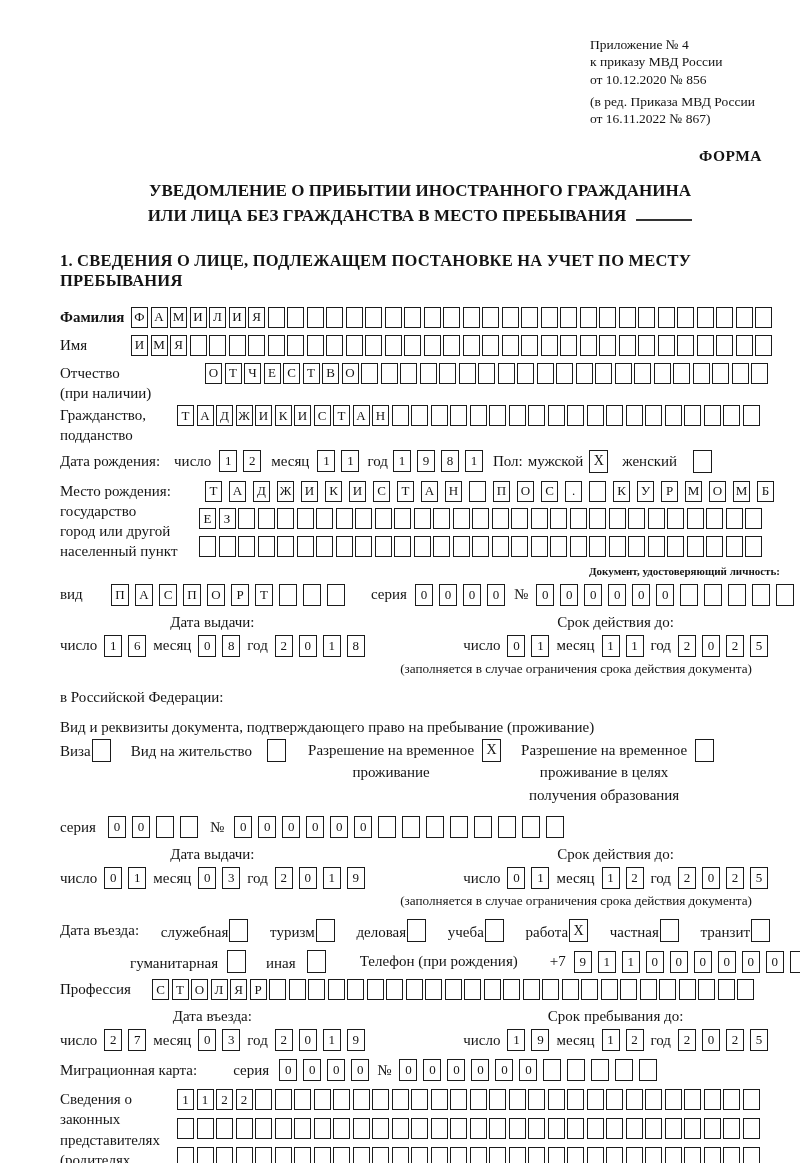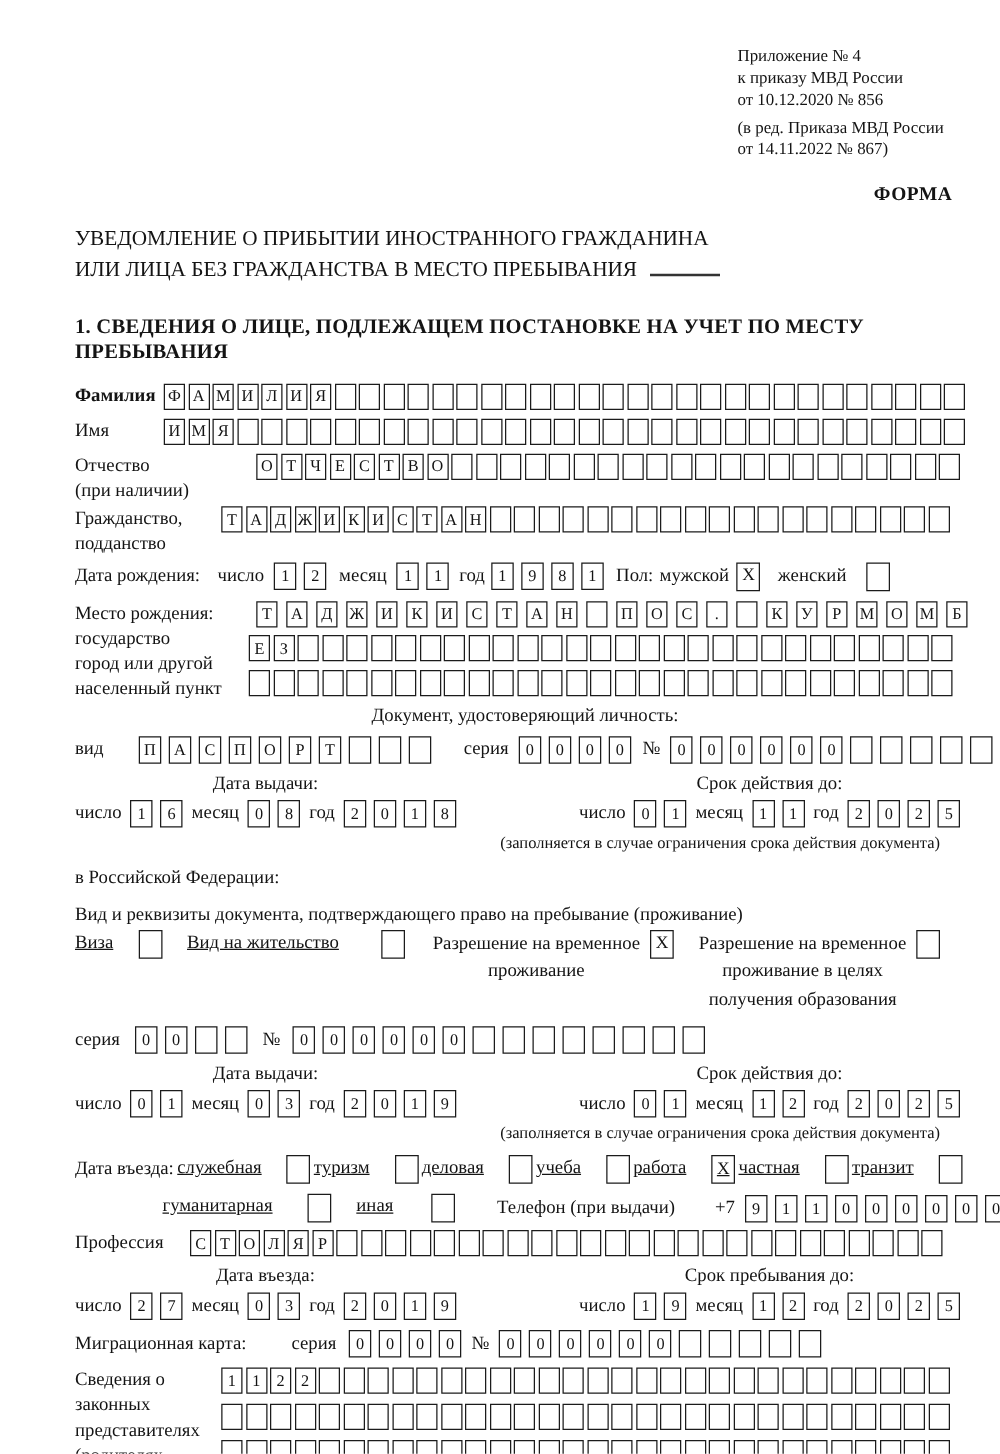--- a/index.html
+++ b/index.html
@@ -4,67 +4,67 @@
 <style>
   html,body{margin:0;padding:0;background:#fff;}
   body{width:800px;font-family:"Liberation Serif","DejaVu Serif",serif;color:#141414;}
   .page{width:800px;height:1163px;box-sizing:border-box;padding:36px 20px 10px 60px;position:relative;}
 
   
   .appendix{margin-left:auto;width:190px;font-size:13.5px;line-height:1.28;}
   .appendix .gap{height:5px;}
   .forma{text-align:right;padding-right:18px;font-weight:bold;font-size:15.5px;margin-top:20px;letter-spacing:.5px;}
 
-  .title{ font-weight:normal;font-size:17px;line-height:1.45;margin-top:14px;}
+  .title{ text-align:center;font-weight:bold;font-size:17px;line-height:1.45;margin-top:14px;}
   .blank{display:inline-block;width:56px;border-bottom:2px solid #333;height:14px;margin-left:10px;vertical-align:baseline;}
   .section-heading{font-weight:bold;font-size:16.5px;margin-top:22px;margin-bottom:16px;letter-spacing:.2px;}
 
   .flabel{font-size:15px;line-height:1.35;flex:none;}
   .frow{display:flex;align-items:center;margin-bottom:7px;}
   .frow.top{align-items:flex-start;}
 
   .cells{display:flex;gap:2.5px;flex:none;}
   .cell{box-sizing:border-box;width:17px;height:21px;border:1.6px solid #1b1b1b;display:flex;align-items:center;justify-content:center;font-size:13px;flex:none;background:#fff;}
   .cells.wide{gap:7px;}
   .cells.d{gap:6px;}
   .cells.d .cell{width:18px;height:22px;}
 
   .checkbox{box-sizing:border-box;width:19px;height:23px;border:1.7px solid #1b1b1b;display:inline-flex;align-items:center;justify-content:center;font-size:14px;flex:none;background:#fff;}
 
   .labelcol{display:flex;flex-direction:column;flex:none;}
   .stack{display:flex;flex-direction:column;gap:6.5px;}
 
-  .grouphead{text-align:center;font-weight:normal;font-size:15px;margin:3px 0 7px 0;}
+  .grouphead{text-align:right;font-weight:bold;font-size:11px;margin:3px 0 7px 0;}
 
   .date-pair{display:flex;justify-content:space-between;padding-right:12px;margin-bottom:4px;margin-top:8px;}
   .date-col{display:flex;flex-direction:column;}
   .date-head{font-size:15px;text-align:center;margin-bottom:4px;}
   .date-row{display:flex;align-items:center;gap:7px;}
   .note{font-size:13.2px;text-align:right;padding-right:28px;margin:2px 0 8px 0;}
 
   .intro{font-size:15px;line-height:1.6;}
-  .optpair{display:flex;align-items:flex-start;gap:20px;text-decoration:underline;}
+  .optpair{display:flex;align-items:flex-end;gap:1px;}
   .optblock{display:flex;align-items:flex-start;gap:8px;}
   .optlines{font-size:15px;text-align:center;line-height:1.5;}
 
   .purpose-row1{display:flex;align-items:center;justify-content:space-between;padding-right:10px;margin:10px 0 4px 0;}
   .purpose-row2{display:flex;align-items:center;margin:8px 0 6px 0;}
 </style>
 </head>
 <body>
 
 <div class="page">
 
   <div class="appendix">
     <div>Приложение № 4</div>
     <div>к приказу МВД России</div>
     <div>от 10.12.2020 № 856</div>
     <div class="gap"></div>
     <div>(в ред. Приказа МВД России</div>
-    <div>от 14.11.2022 № 867)</div>
+    <div>от 16.11.2022 № 867)</div>
   </div>
 
   <div class="forma">ФОРМА</div>
 
   <div class="title">
     <div>УВЕДОМЛЕНИЕ О ПРИБЫТИИ ИНОСТРАННОГО ГРАЖДАНИНА</div>
     <div><span>ИЛИ ЛИЦА БЕЗ ГРАЖДАНСТВА В МЕСТО ПРЕБЫВАНИЯ</span><span class="blank"></span></div>
   </div>
 
   <div class="section-heading">1. СВЕДЕНИЯ О ЛИЦЕ, ПОДЛЕЖАЩЕМ ПОСТАНОВКЕ НА УЧЕТ ПО МЕСТУ ПРЕБЫВАНИЯ</div>
@@ -574,21 +574,21 @@
 
   <div class="purpose-row2">
     <span class="optpair" style="margin-left:70px;">
       <span class="flabel">гуманитарная</span>
       <span class="checkbox" style="margin-left:8px;"></span>
     </span>
     <span class="optpair" style="margin-left:20px;">
       <span class="flabel">иная</span>
       <span class="checkbox" style="margin-left:10px;"></span>
     </span>
-    <span class="flabel" style="margin-left:34px;">Телефон (при выдачи)</span>
+    <span class="flabel" style="margin-left:34px;">Телефон (при рождения)</span>
     <span class="flabel" style="margin-left:32px;">+7</span>
     <span class="cells d" style="margin-left:8px;">
         <span class="cell">9</span>
         <span class="cell">1</span>
         <span class="cell">1</span>
         <span class="cell">0</span>
         <span class="cell">0</span>
         <span class="cell">0</span>
         <span class="cell">0</span>
         <span class="cell">0</span>

